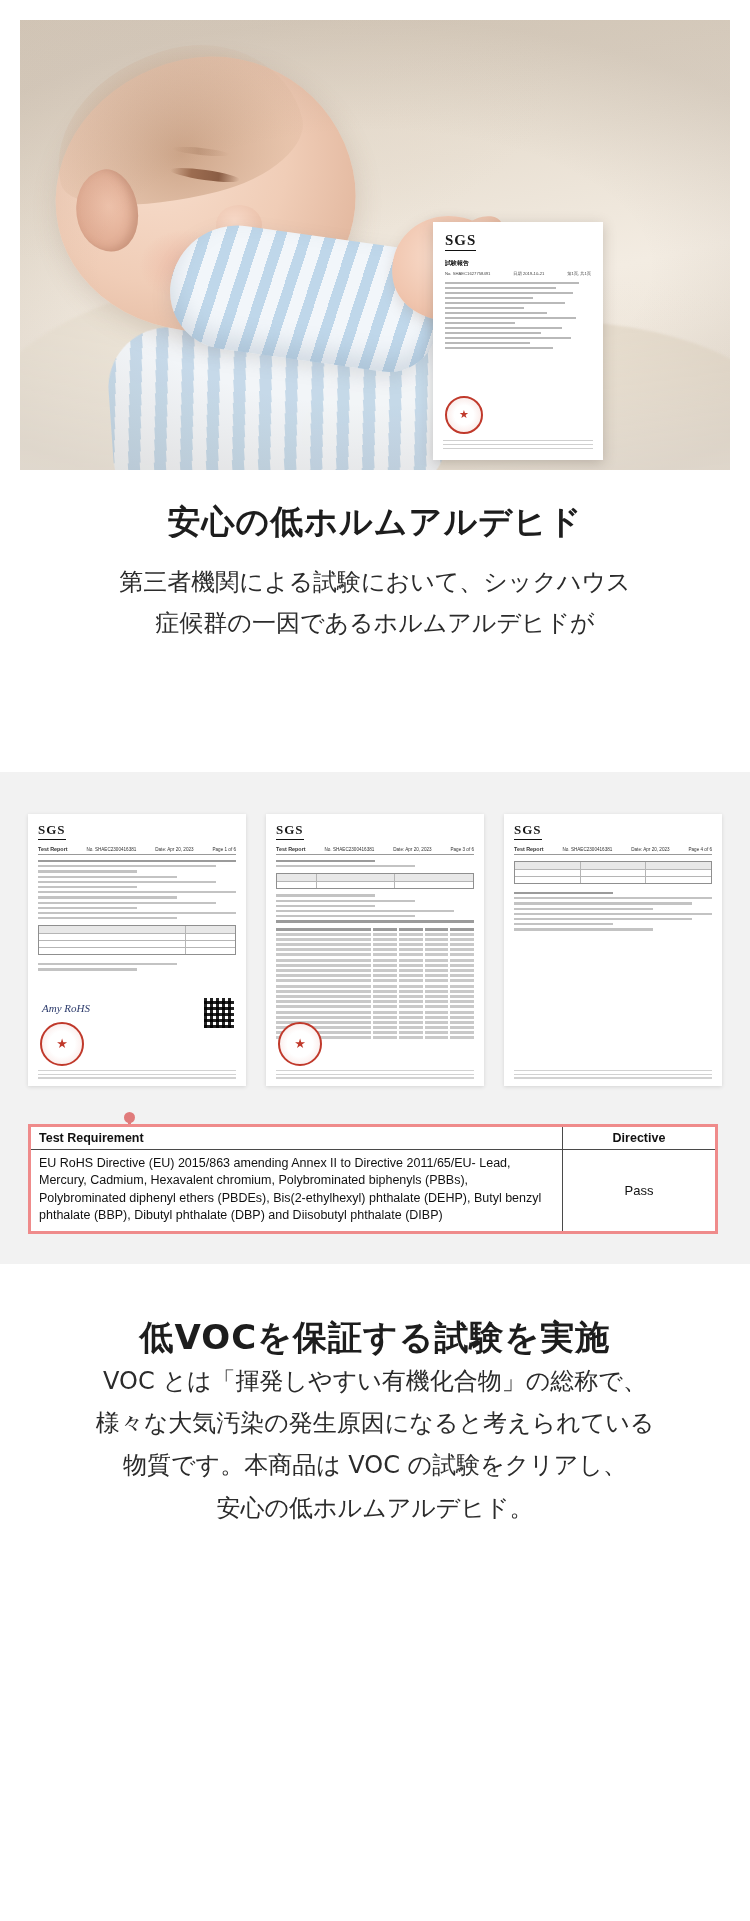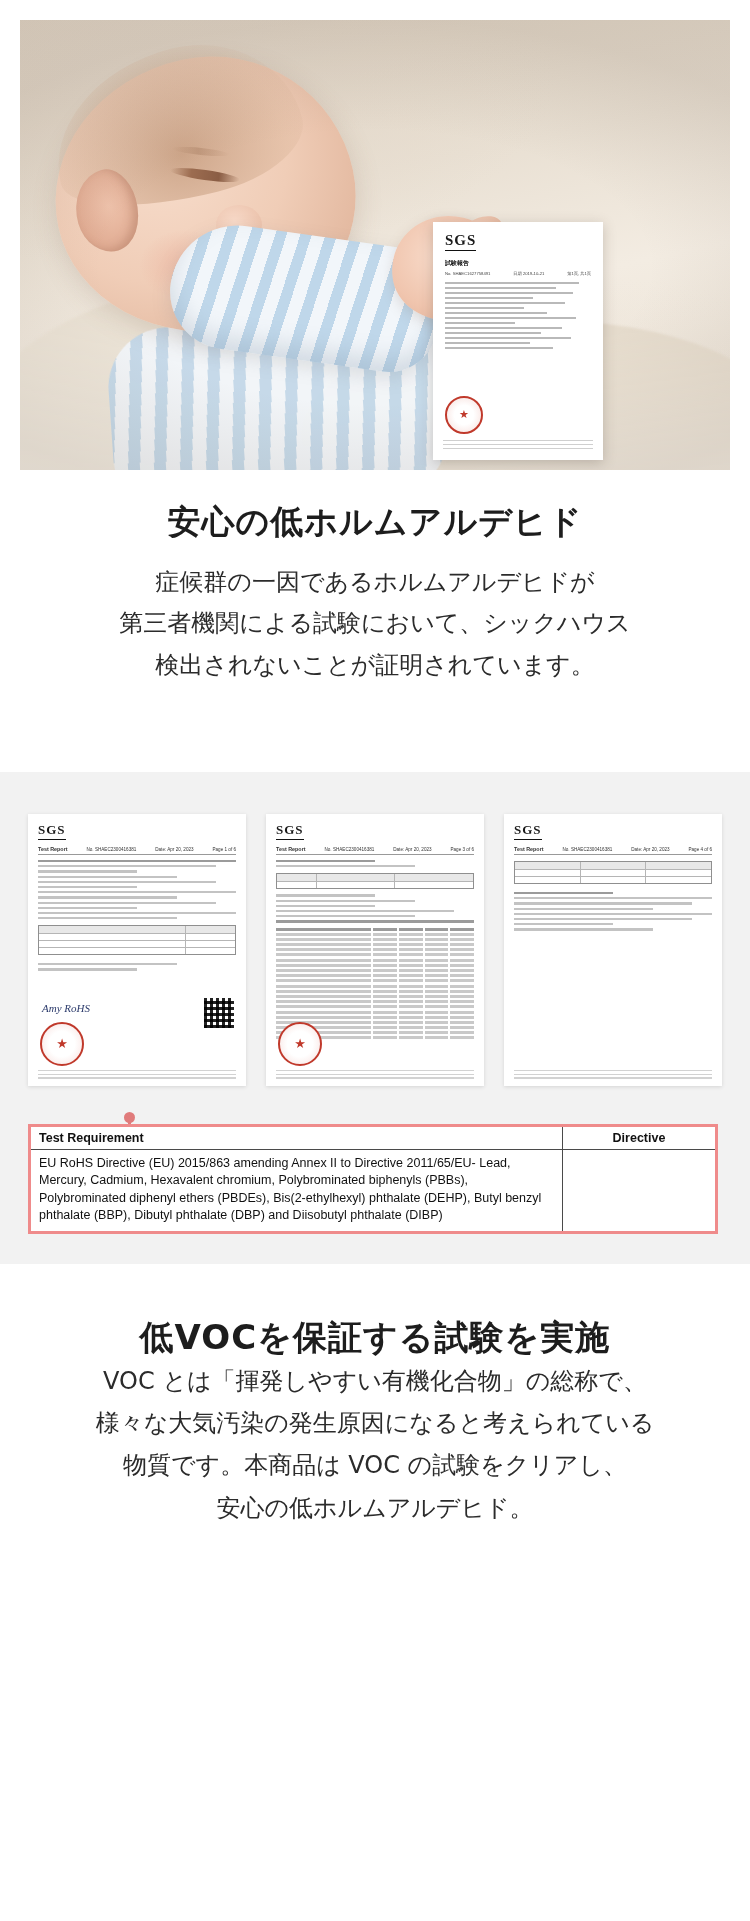--- a/index.html
+++ b/index.html
@@ -550,23 +550,22 @@
       </div>
       <div class="cert-seal"></div>
       <div class="cert-foot"></div>
     </div>
   </div>
 
   <div class="section-head" id="head1">
     <div class="head-jp">安心の低ホルムアルデヒド</div>
   </div>
   <div class="body-jp" id="body1">
+    <div>第三者機関による試験において、シックハウス</div>
     <div>症候群の一因であるホルムアルデヒドが</div>
-    <div>第三者機関による試験において、シックハウス</div>
-    <div>検出されないことが証明されています。</div>
   </div>
 
   <div class="grey-panel">
 
     <div class="docs-row">
 
       <div class="doc">
         <div class="sgs-logo">SGS</div>
         <div class="doc-head">
           <span class="t">Test Report</span>
@@ -851,20 +850,21 @@
     <div class="connector-dot"></div>
     <div class="connector"></div>
 
     <div class="req-box">
       <div class="req-left">
         <div class="req-hd">Test Requirement</div>
         <div class="req-body">EU RoHS Directive (EU) 2015/863 amending Annex II to Directive 2011/65/EU- Lead, Mercury, Cadmium, Hexavalent chromium, Polybrominated biphenyls (PBBs), Polybrominated diphenyl ethers (PBDEs), Bis(2-ethylhexyl) phthalate (DEHP), Butyl benzyl phthalate (BBP), Dibutyl phthalate (DBP) and Diisobutyl phthalate (DIBP)</div>
       </div>
       <div class="req-right">
         <div class="req-hd center">Directive</div>
+        <div class="req-conc">Pass</div>
       </div>
     </div>
   </div>
 
   <div class="section-head" id="head2">
     <div class="head-jp">低VOCを保証する試験を実施</div>
   </div>
   <div class="body-jp" id="body2">
     <div>VOC とは「揮発しやすい有機化合物」の総称で、</div>
     <div>様々な大気汚染の発生原因になると考えられている</div>

